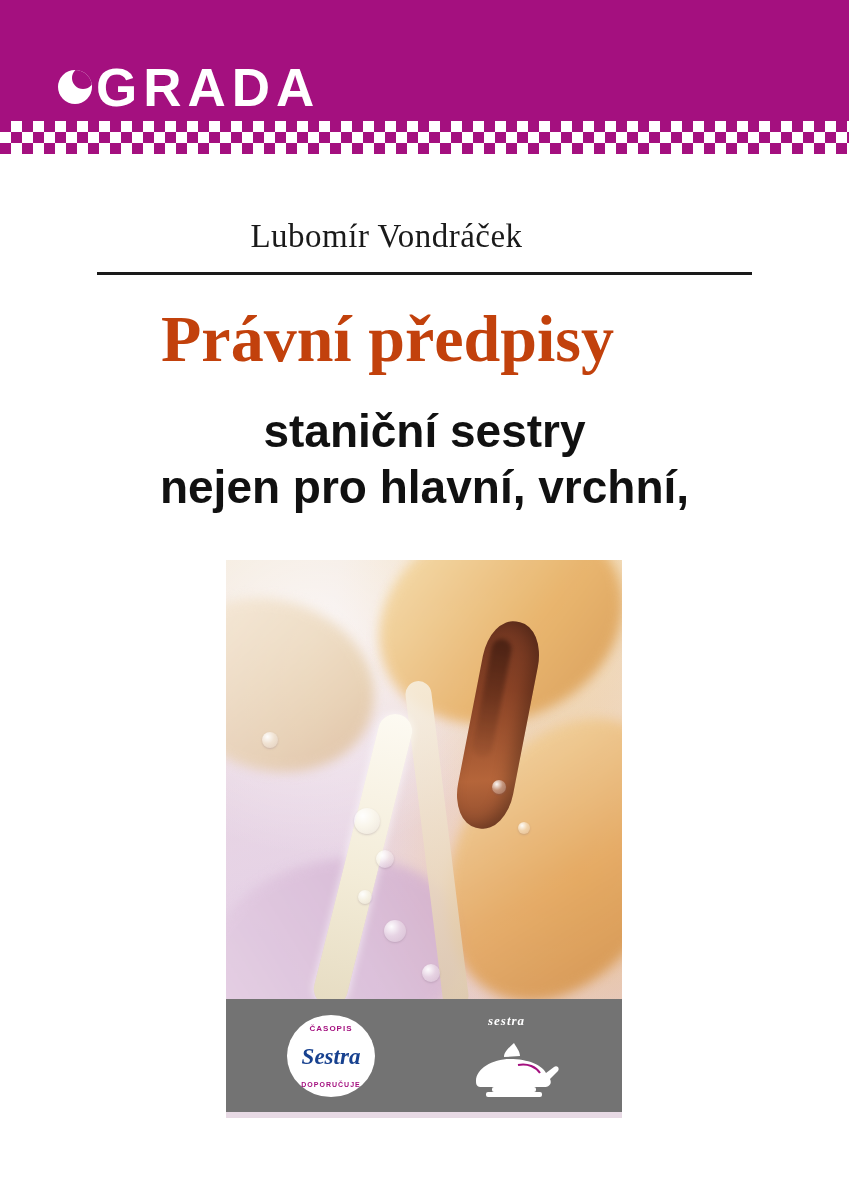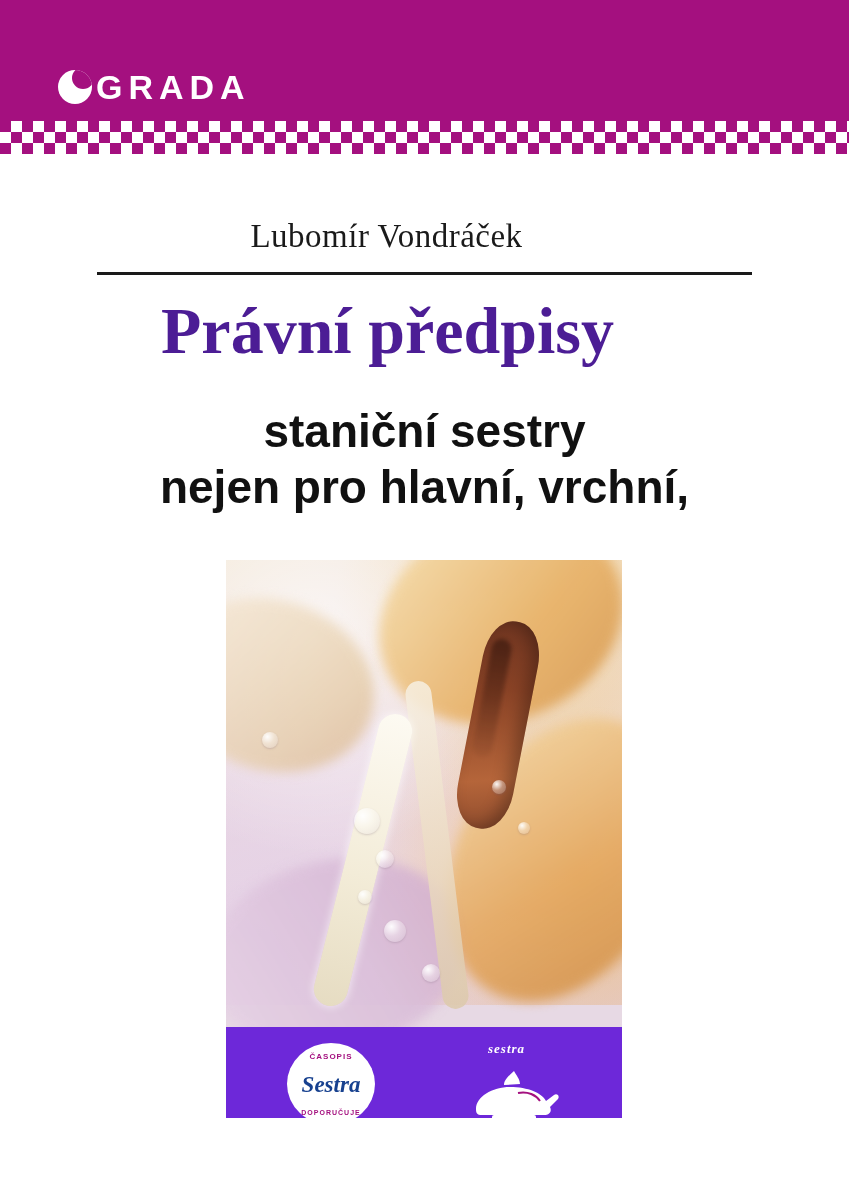--- a/index.html
+++ b/index.html
@@ -53,21 +53,21 @@
     position: absolute;
     width: 22px;
     height: 22px;
     left: 14px;
     top: -3px;
     background: #a4107f;
     border-radius: 50%;
   }
   .brand-text {
     color: #ffffff;
-    font-size: 34px;
+    font-size: 53px;
     font-weight: bold;
     letter-spacing: 6px;
     font-family: "Liberation Sans", sans-serif;
     line-height: 1;
   }
 
   
   .checker {
     position: absolute;
     left: 0;
@@ -114,28 +114,28 @@
     top: 272px;
     width: 655px;
     height: 3px;
     background: #1a1a1a;
   }
 
   
   .title-main {
     position: absolute;
     left: 0;
-    top: 297px;
+    top: 305px;
     width: 775px;
     text-align: center;
     font-family: "Liberation Serif", serif;
     font-weight: bold;
     font-size: 66px;
     line-height: 1.02;
-    color: #4c1d95;
+    color: #c2410c;
     letter-spacing: 0px;
   }
   .subtitle {
     position: absolute;
     left: 0;
     top: 403px;
     width: 849px;
     text-align: center;
     font-family: "Liberation Sans", sans-serif;
     font-weight: bold;
@@ -261,24 +261,24 @@
   .d3 { left: 132px; top: 330px; width: 14px; height: 14px; }
   .d4 { left: 158px; top: 360px; width: 22px; height: 22px; }
   .d5 { left: 36px;  top: 172px; width: 16px; height: 16px; }
   .d6 { left: 266px; top: 220px; width: 14px; height: 14px; }
   .d7 { left: 292px; top: 262px; width: 12px; height: 12px; }
   .d8 { left: 196px; top: 404px; width: 18px; height: 18px; }
 
   .photo-band {
     position: absolute;
     left: 0;
-    top: 467px;
+    top: 439px;
     width: 396px;
     height: 113px;
-    background: #6d28d9;
+    background: #737373;
   }
 
   
   .badge-sestra {
     position: absolute;
     left: 63px;
     top: 18px;
     width: 84px;
     height: 78px;
     border-radius: 50%;

